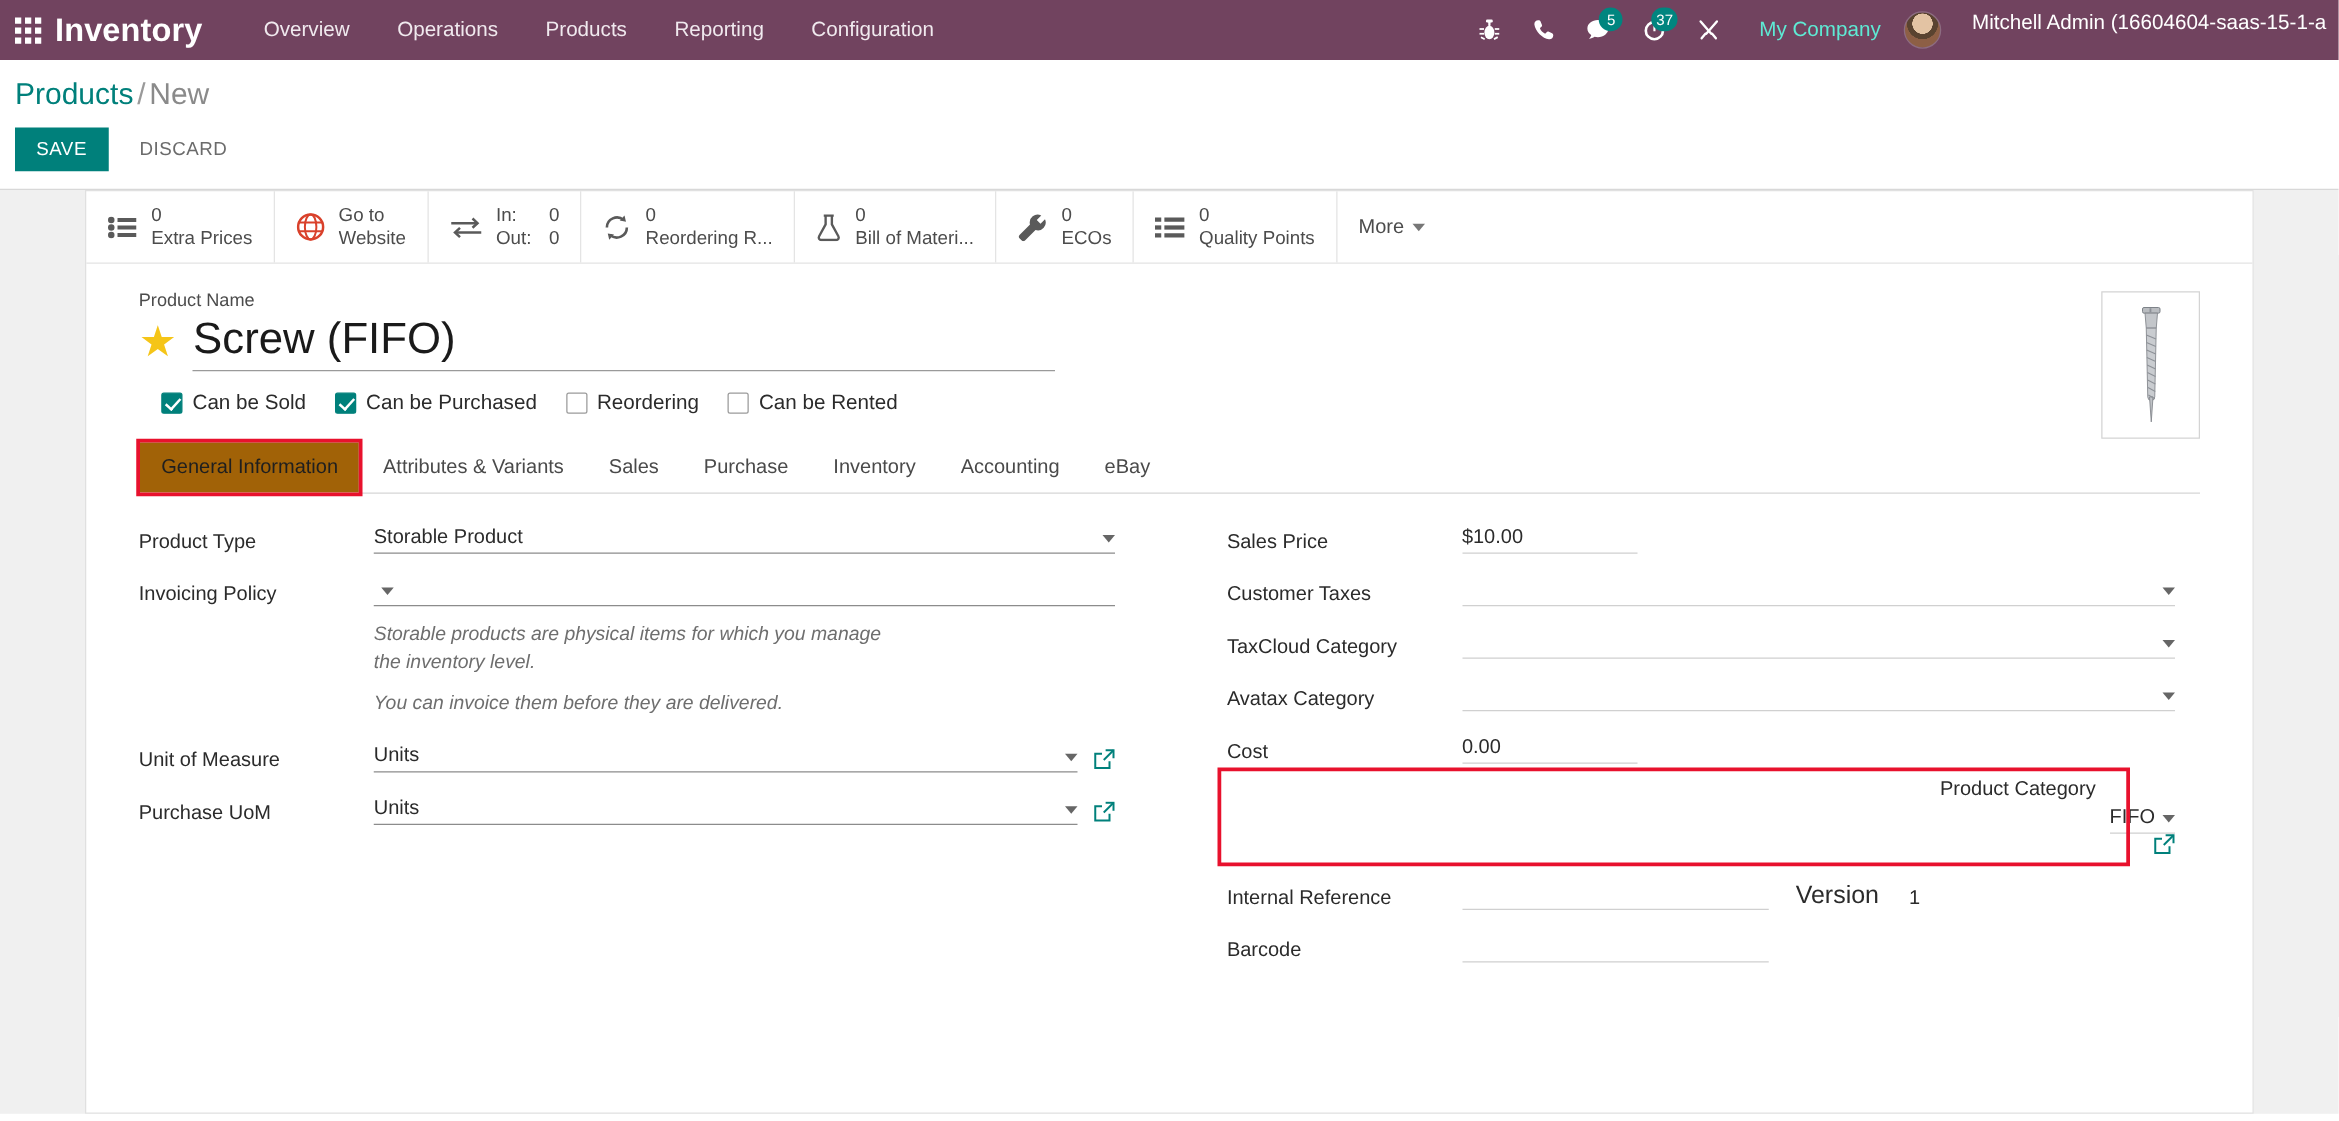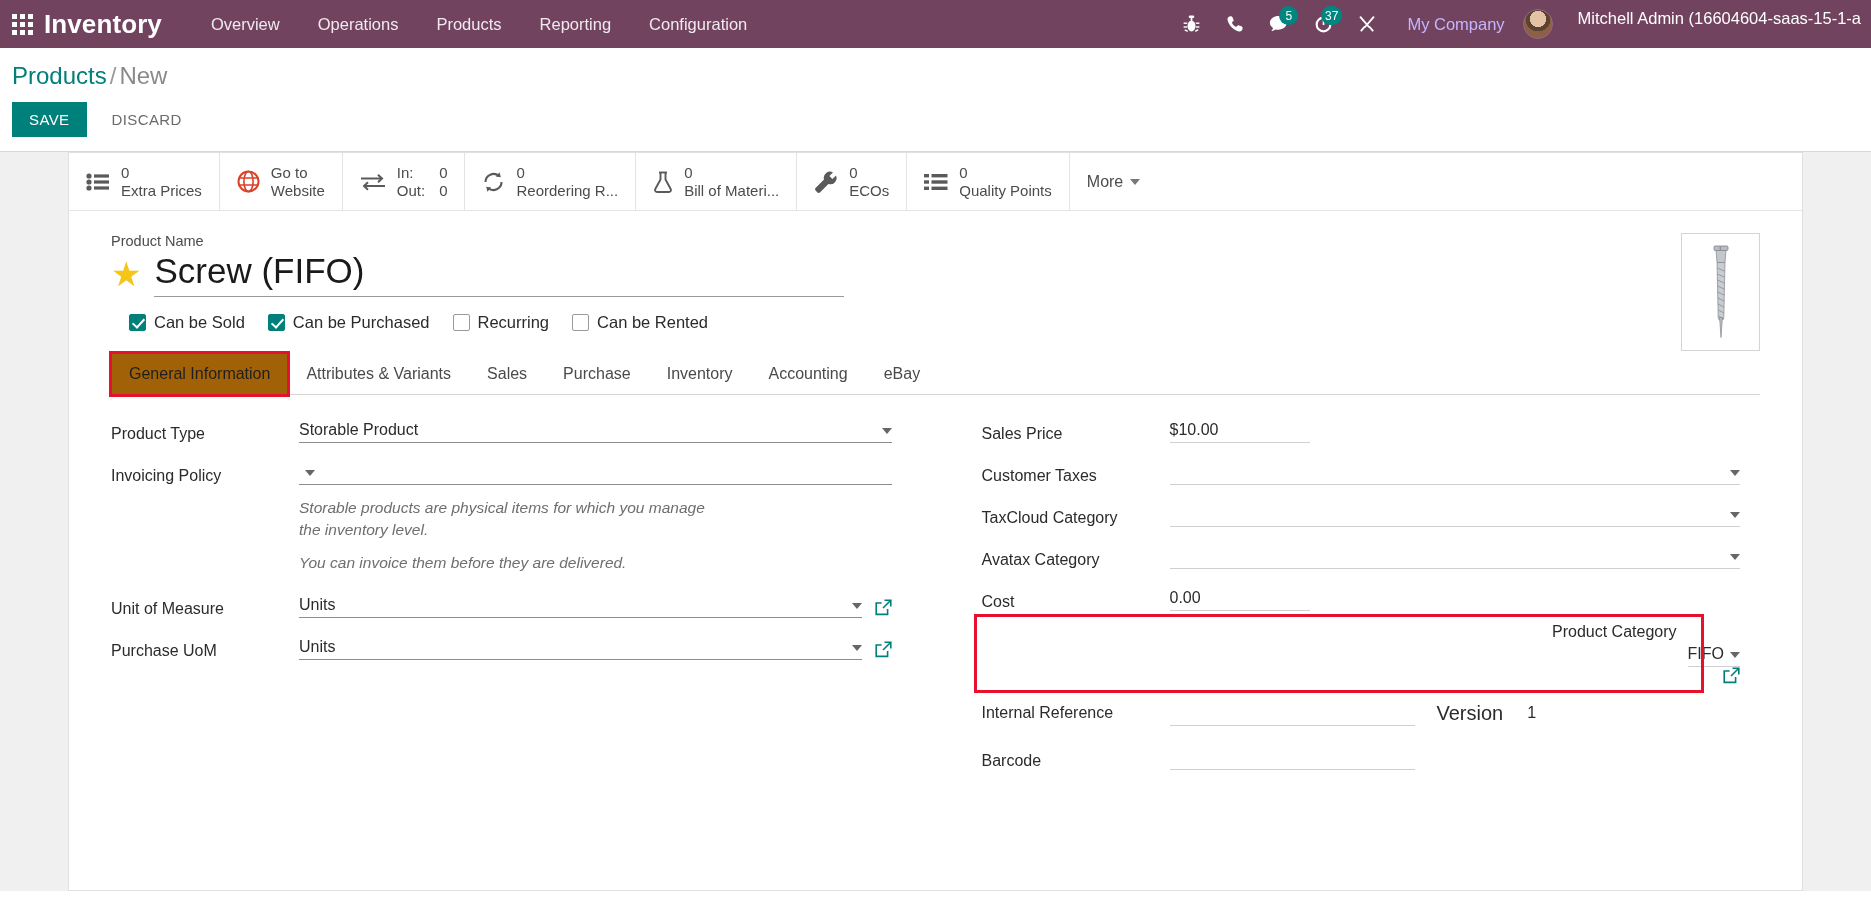--- a/index.html
+++ b/index.html
@@ -26,21 +26,21 @@
     color:#f0e9ee; text-decoration:none; font-size:16.5px; padding:0 19px; line-height:48px;
   }
   .nav-right { position:absolute; right:0; top:0; height:48px; display:flex; align-items:center; }
   .nav-icon { position:relative; width:44px; height:48px; display:flex; align-items:center; justify-content:center; color:#fff; }
   .nav-icon svg { display:block; }
   .badge {
     position:absolute; top:6px; right:3px; background:#00857f; color:#fff;
     font-size:12px; min-width:19px; height:19px; border-radius:10px;
     display:flex; align-items:center; justify-content:center; padding:0 4px; font-weight:normal;
   }
-  .company { font-size:16.5px; padding:0 18px; color:#c4b5fd; }
+  .company { font-size:16.5px; padding:0 18px; color:#5eead4; }
   .userbox { display:flex; align-items:flex-start; padding-right:10px;gap:16px; }
   .avatar {
     width:30px; height:30px; border-radius:50%; margin-right:9px; flex:none;
     background:radial-gradient(circle at 50% 32%, #e3c3a3 0 34%, #5a4330 35% 52%, #8d5f45 53% 100%);
     border:1px solid #8d6c81;
   }
   .username { font-size:16.5px; color:#ffffff; white-space:nowrap; }
 
   
   .control-panel { background:#ffffff; padding:14px 0 0 12px; border-bottom:1px solid #d8d8d8; }
@@ -120,21 +120,21 @@
     flex:1; font-size:16px; color:#2b2b2b; border-bottom:1px solid #8c8c8c;
     padding-bottom:3px; position:relative; display:flex; align-items:flex-end; min-height:26px;
   }
   .fval.light { border-bottom-color:#d0d0d0; }
   .fval .txt { flex:1; }
   .sel-caret { width:0;height:0;border-left:5px solid transparent;border-right:5px solid transparent;border-top:6px solid #666; margin-bottom:5px; margin-left:6px; flex:none; }
   .ext-link { margin-left:13px; color:#00807b; flex:none; display:flex; align-items:center; padding-bottom:2px; }
   .hint { font-style:italic; color:#6e6e6e; font-size:15.5px; line-height:1.45; margin:0 0 10px 188px; max-width:430px; }
   .fval.short { max-width:140px; flex:none; width:140px; }
   .fval.mid { max-width:245px; flex:none; width:245px; }
-  .row-inline { display:flex; align-items:center; }
+  .row-inline { display:flex; align-items:flex-end; }
   .ver-lbl { font-size:20px; color:#2b2b2b; margin-left:22px; margin-right:24px; white-space:nowrap; }
   .ver-val { font-size:16px; color:#2b2b2b; }
 
   .cat-highlight {
     position:absolute; border:3px solid #e8112d; pointer-events:none;
   }
 
   
   .prod-img {
     position:absolute; right:42px; top:22px; width:79px; height:118px;
@@ -396,21 +396,21 @@
       <label class="cb">
         <span class="box on"></span>
         <span>Can be Sold</span>
       </label>
       <label class="cb">
         <span class="box on"></span>
         <span>Can be Purchased</span>
       </label>
       <label class="cb">
         <span class="box"></span>
-        <span>Recurring</span>
+        <span>Reordering</span>
       </label>
       <label class="cb">
         <span class="box"></span>
         <span>Can be Rented</span>
       </label>
     </div>
 
     <div class="tabs">
       <div class="tab active hl-red">General Information</div>
       <div class="tab">Attributes &amp; Variants</div>

